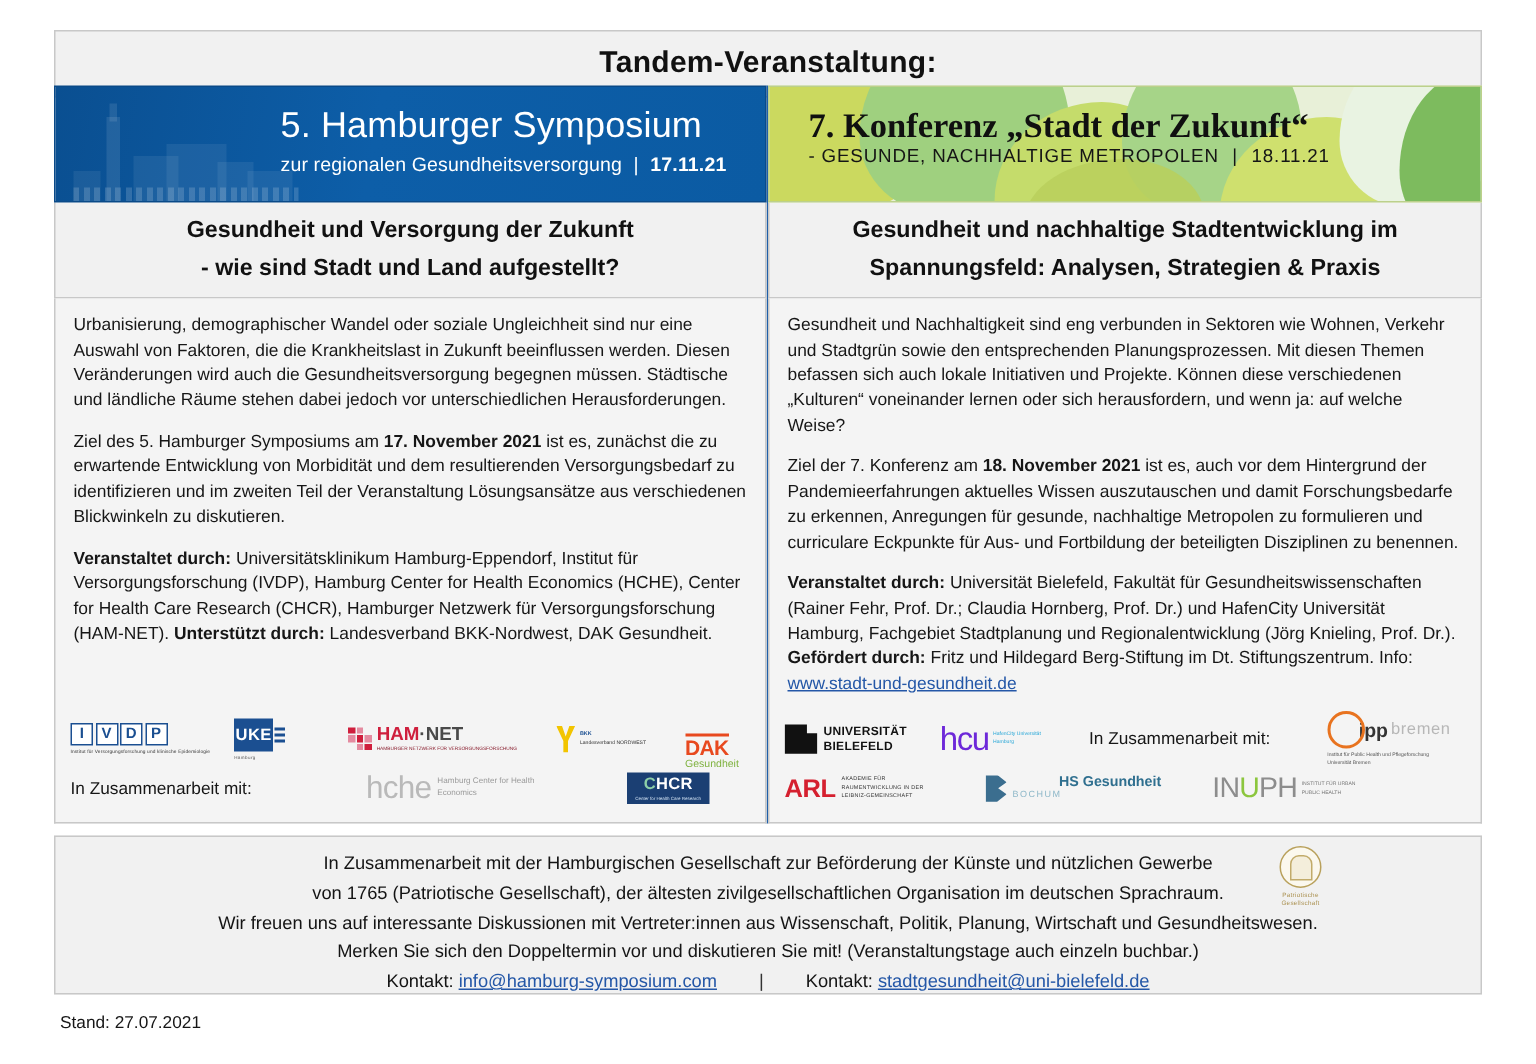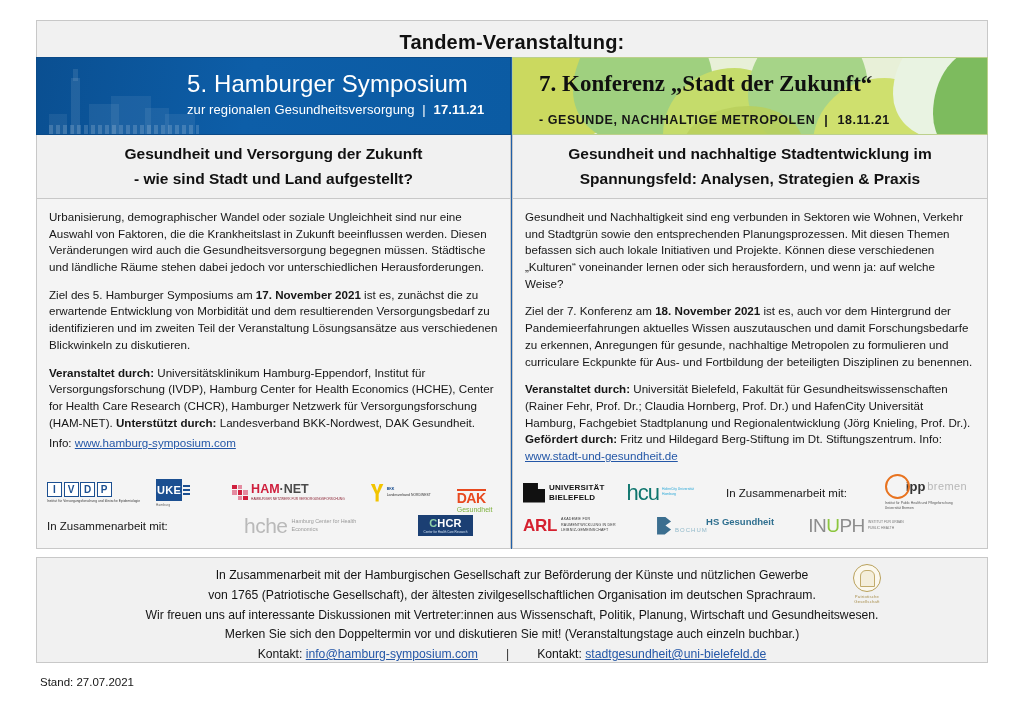--- a/index.html
+++ b/index.html
@@ -155,23 +155,23 @@
   }
   .banner-green .line1 {
     font-family: "Liberation Serif", serif;
     font-size: 23px;
     font-weight: bold;
     color: #101010;
     line-height: 1.15;
   }
   .banner-green .line2 {
     font-size: 12.5px;
-    font-weight: bold;
+    font-weight: normal;
     color: #151515;
-    margin-top: 16px;
+    margin-top: 0;
     letter-spacing: 0.55px;
   }
   .banner-green .line2 .sep { padding: 0 5px; }
 
   
   .subtitle {
     height: 64px;
     background: #f1f1f1;
     border: 1px solid #c8c8c8;
     border-top: none;
@@ -332,21 +332,21 @@
   .chcr-sub { font-size: 3px; color:#cfe0f2; margin-top:1px; }
 
   
   .ub-mark {
     width: 22px; height: 20px; background: #111; margin-right: 4px;
     clip-path: polygon(0 0, 68% 0, 68% 32%, 100% 32%, 100% 100%, 0 100%);
   }
   .ub-txt { font-size: 8px; font-weight: bold; color:#111; line-height: 1.25; letter-spacing: .2px;}
 
   
-  .hcu-word { font-size: 22px; color:#0f766e; font-weight:300; line-height:.9; letter-spacing:-1px;}
+  .hcu-word { font-size: 22px; color:#6d28d9; font-weight:300; line-height:.9; letter-spacing:-1px;}
   .hcu-sub { font-size: 3.4px; color:#2aa8d8; line-height:1.5; margin-left:3px; }
 
   
   .arl-word { font-size: 17px; font-weight: bold; color:#d5202f; line-height:1; letter-spacing:-.3px;}
   .arl-sub { font-size: 3.6px; color:#333; line-height:1.5; margin-left:4px; letter-spacing:.2px;}
 
   
   .hsg-mark {
     width: 14px; height: 18px; margin-right: 4px;
     background: #3b6e8f;
@@ -454,21 +454,20 @@
 
       <div class="subtitle">
         <div class="st-line">Gesundheit und Versorgung der Zukunft</div>
         <div class="st-line">- wie sind Stadt und Land aufgestellt?</div>
       </div>
 
       <div class="bodybox">
         <p>Urbanisierung, demographischer Wandel oder soziale Ungleichheit sind nur eine Auswahl von Faktoren, die die Krankheitslast in Zukunft beeinflussen werden. Diesen Veränderungen wird auch die Gesundheitsversorgung begegnen müssen. Städtische und ländliche Räume stehen dabei jedoch vor unterschiedlichen Herausforderungen.</p>
         <p><span>Ziel des 5. Hamburger Symposiums am </span><b>17. November 2021</b><span> ist es, zunächst die zu erwartende Entwicklung von Morbidität und dem resultierenden Versorgungsbedarf zu identifizieren und im zweiten Teil der Veranstaltung Lösungsansätze aus verschiedenen Blickwinkeln zu diskutieren.</span></p>
         <p class="tight"><b>Veranstaltet durch:</b><span> Universitätsklinikum Hamburg-Eppendorf, Institut für Versorgungsforschung (IVDP), Hamburg Center for Health Economics (HCHE), Center for Health Care Research (CHCR), Hamburger Netzwerk für Versorgungsforschung (HAM-NET). </span><b>Unterstützt durch:</b><span> Landesverband BKK-Nordwest, DAK Gesundheit.</span></p>
-        <p class="tight"><span>Info: </span><a href="#">www.hamburg-symposium.com</a></p>
 
         <div class="logos">
           <div class="logo-row">
             <div class="lg ivdp" style="margin-right:16px;">
               <div class="ivdp-letters">
                 <span>I</span>
                   <span>V</span>
                   <span>D</span>
                   <span>P</span>
               </div>

